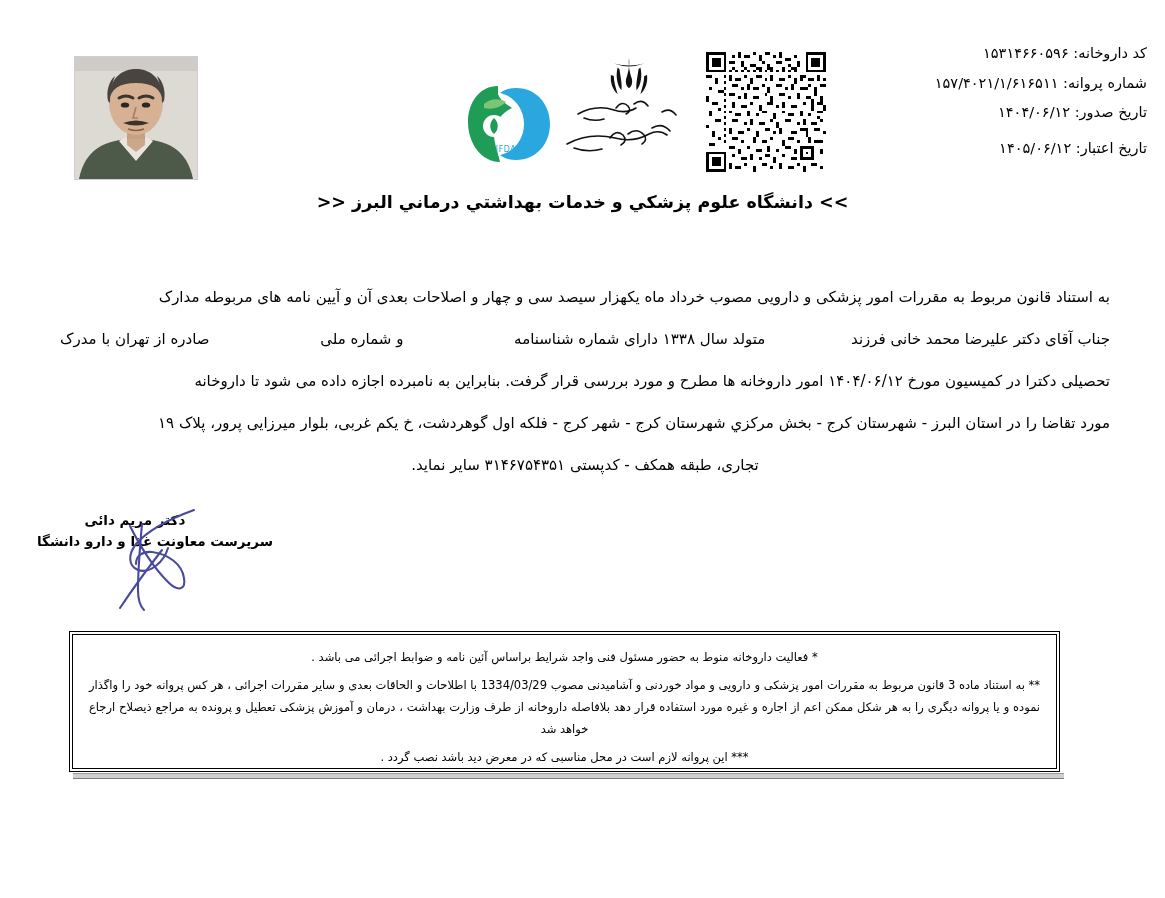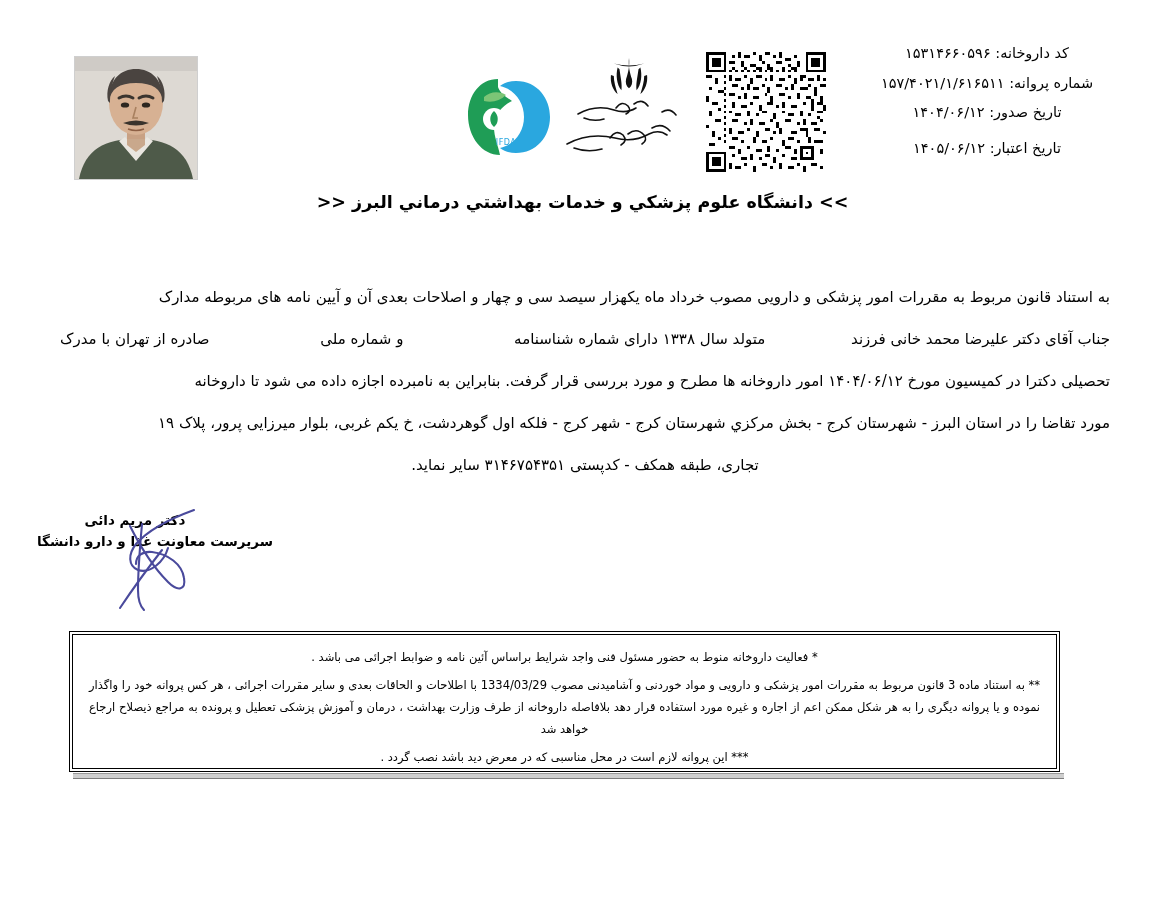--- a/index.html
+++ b/index.html
@@ -48,21 +48,21 @@
   .logos {
     position: absolute;
     left: 452px;
     top: 52px;
     width: 260px;
     height: 118px;
   }
   .logo-ifda {
     position: absolute;
     right: 150px;
-    top: 9px;
+    top: 16px;
     width: 108px;
     height: 108px;
   }
   .logo-iran {
     position: absolute;
     right: 10px;
     top: 0px;
     width: 140px;
     height: 115px;
   }
@@ -85,21 +85,21 @@
     top: 46px;
     width: 320px;
     text-align: left;
     direction: rtl;
   }
   .meta-row {
     font-size: 14.5px;
     line-height: 1.0;
     margin-bottom: 15px;
     white-space: nowrap;
-    text-align: center;
+    text-align: right;
   }
   .meta-row:last-child { margin-bottom: 16px; }
   .meta-row.gap { margin-top: 21px; }
   .meta-label { font-weight: normal; }
   .meta-value { font-weight: normal; }
 
   
   .titles {
     position: absolute;
     top: 192px;

